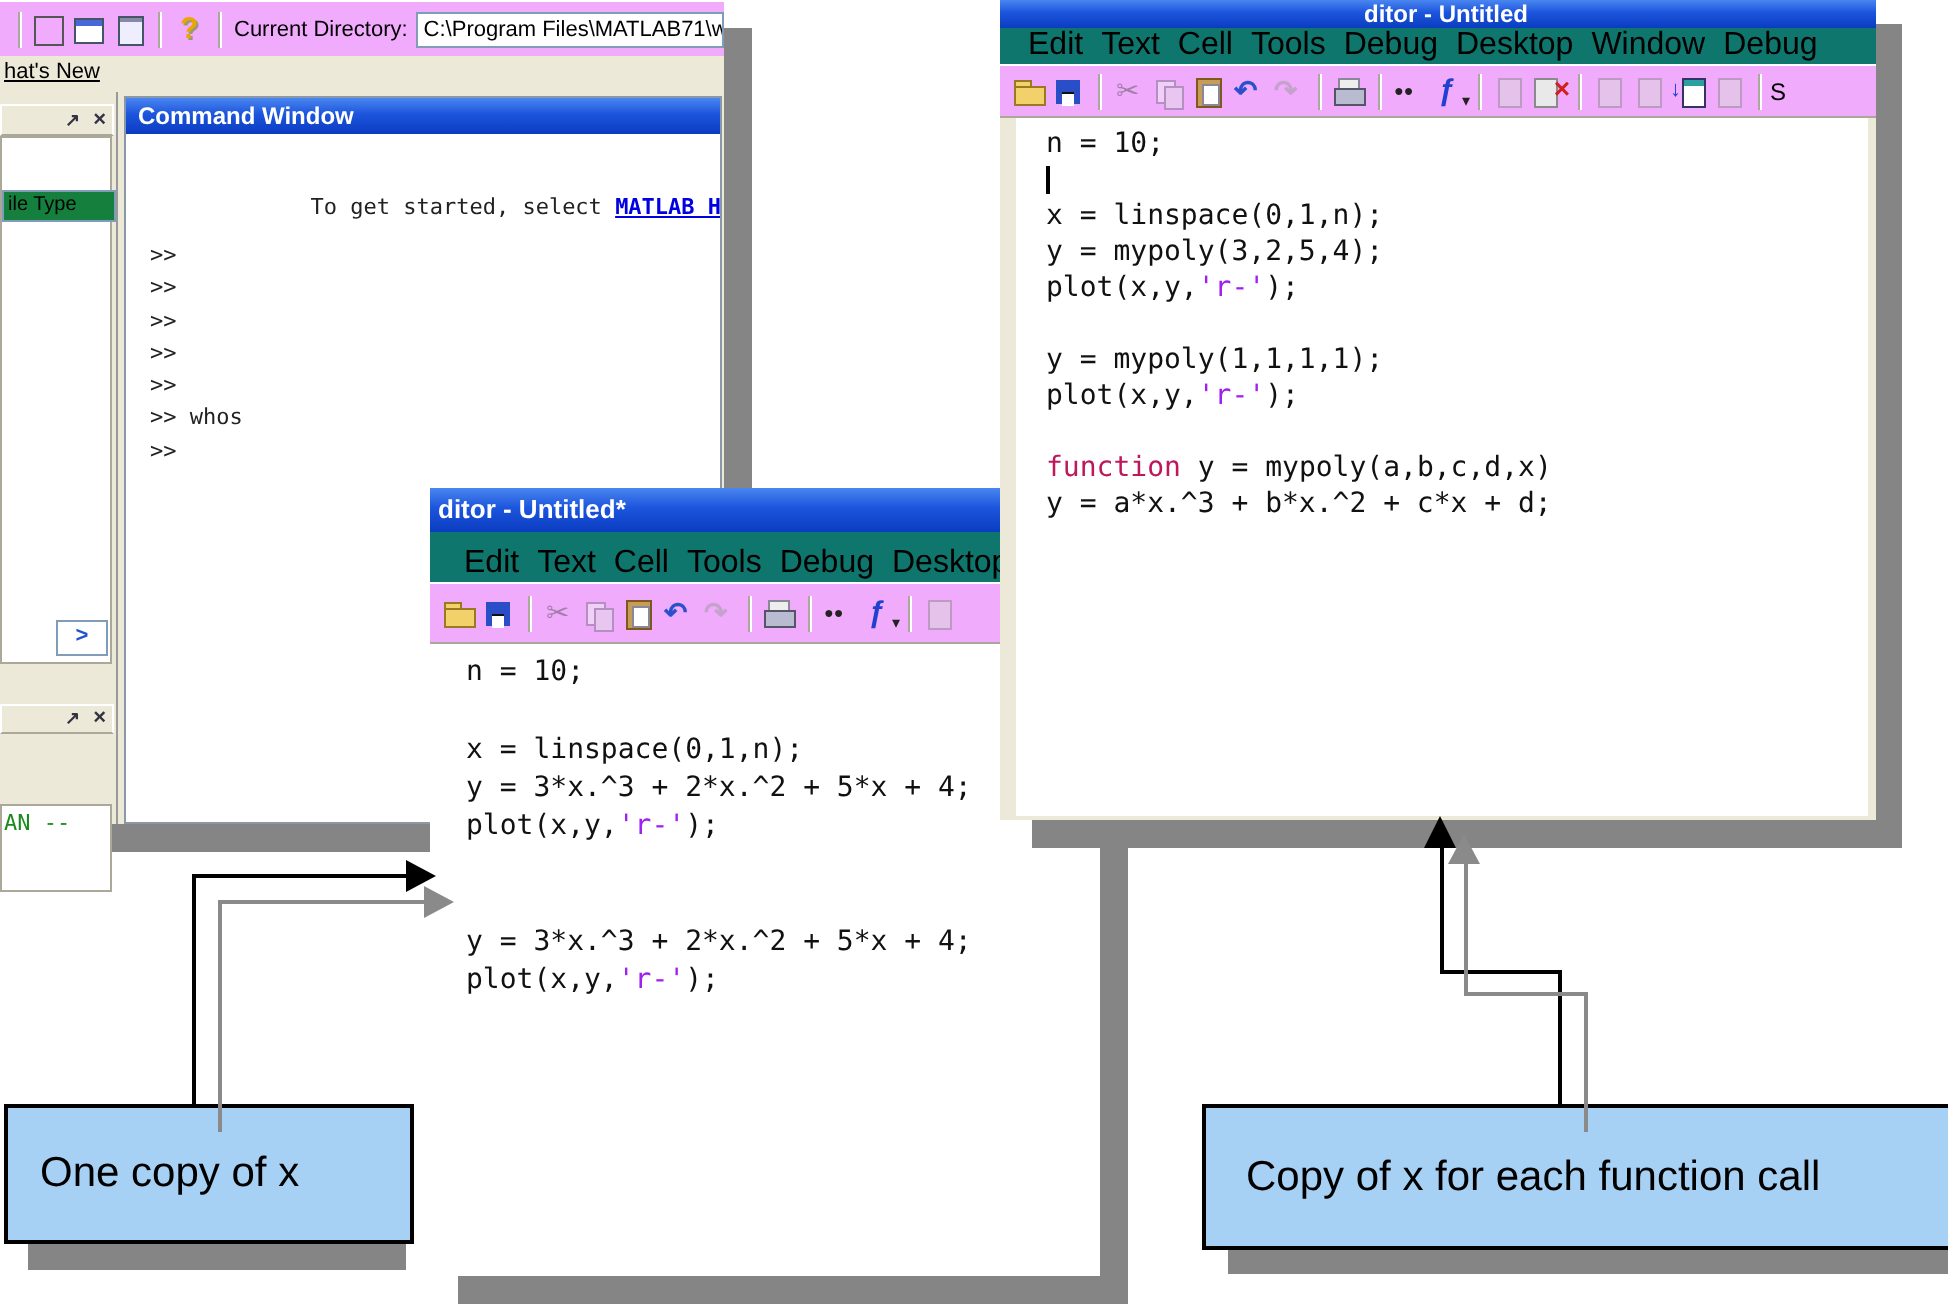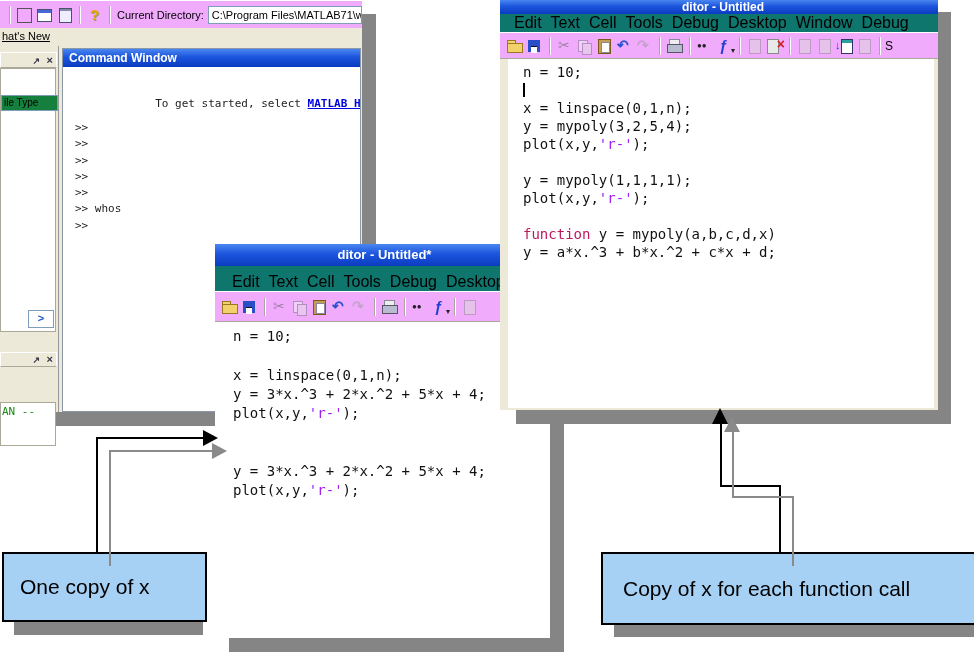--- a/index.html
+++ b/index.html
@@ -137,21 +137,21 @@
             <div class="prompt-line">&gt;&gt; whos</div>
             <div class="prompt-line">&gt;&gt;</div>
           </div>
       </div>
     </div>
   </div>
 
   <div class="shadow" style="left:550px;top:258px;width:14px;height:394px;"></div>
   <div class="shadow" style="left:229px;top:638px;width:335px;height:14px;"></div>
   <div class="win ed-mid" style="left:215px;top:244px;width:335px;height:394px;">
-    <div class="tbar" style="top:0;height:22px;font-size:13px;line-height:22px;padding-left:4px;text-align:center;">
+    <div class="tbar" style="top:0;height:22px;font-size:13px;line-height:22px;padding-left:4px;">
       <span>ditor - Untitled*</span>
     </div>
     <div class="mbar" style="top:22px;height:25px;padding-left:17px;">
         <div class="menu-item">Edit</div>
         <div class="menu-item">Text</div>
         <div class="menu-item">Cell</div>
         <div class="menu-item">Tools</div>
         <div class="menu-item">Debug</div>
         <div class="menu-item">Desktop</div>
         <div class="menu-item">Window</div>

